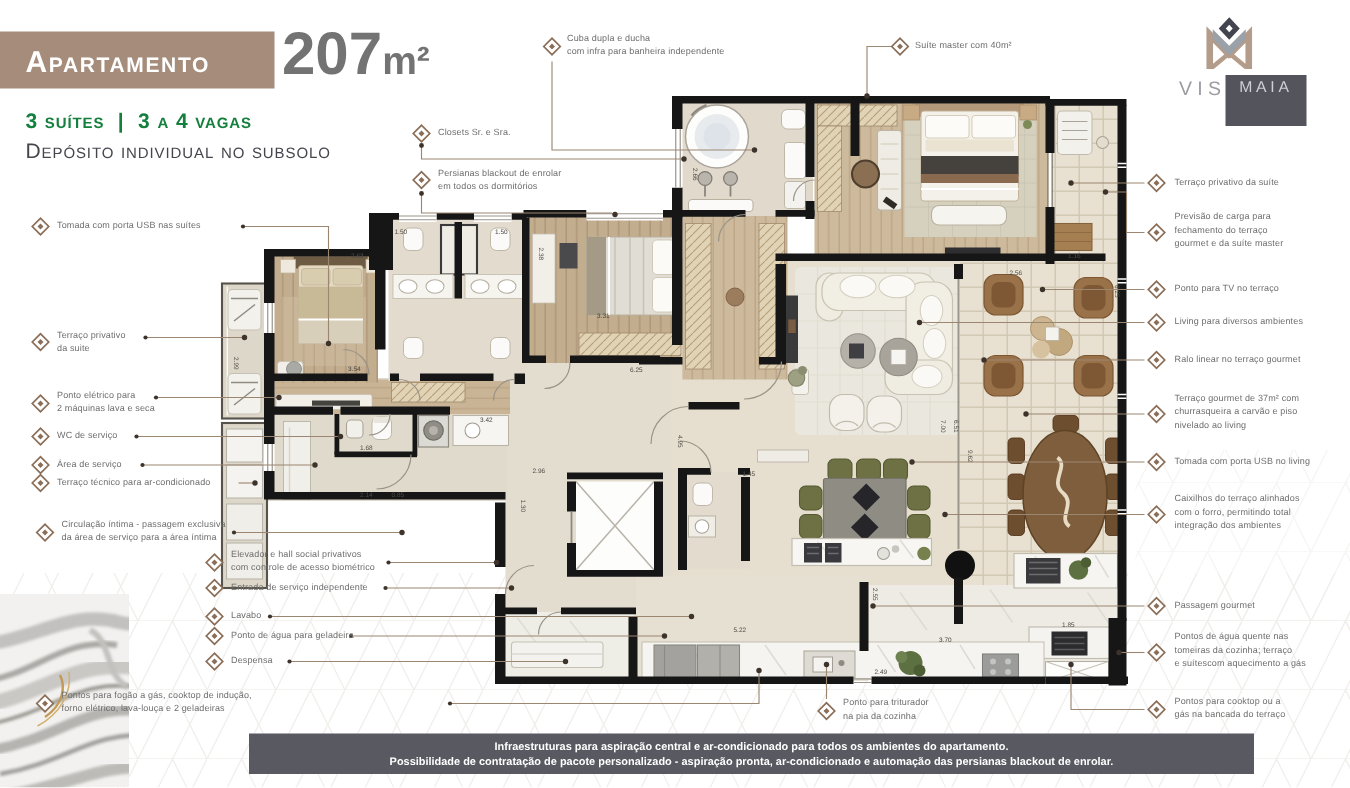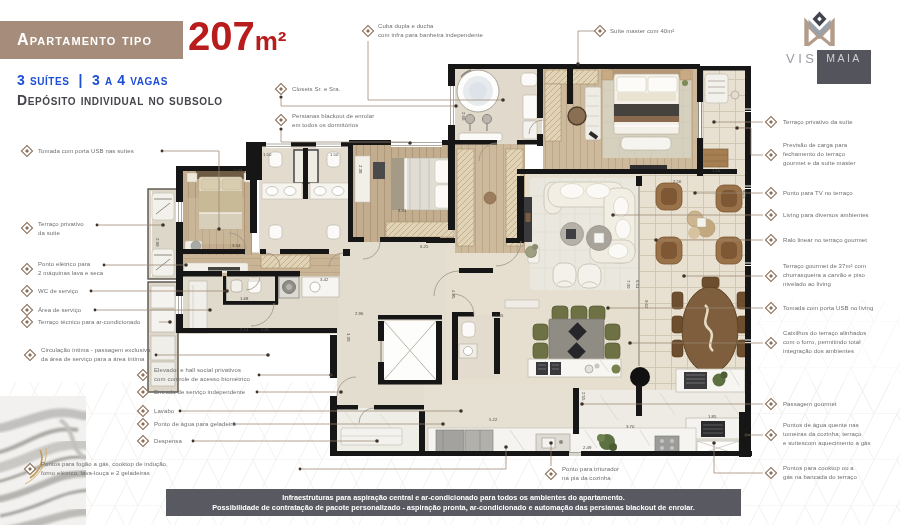--- a/index.html
+++ b/index.html
@@ -1,27 +1,27 @@
 <!DOCTYPE html>
 <html><head>
 <meta charset="utf-8">
 <style>
   html,body{margin:0;padding:0;}
   body{width:900px;height:525px;position:relative;background:#fff;overflow:hidden;
        font-family:"Liberation Sans", sans-serif;}
   .abs{position:absolute;}
   .lbl{position:absolute;font-size:6px;line-height:9px;color:#6e6e6e;letter-spacing:.1px;white-space:nowrap;}
   .ttl{position:absolute;left:0;top:21px;width:183px;height:38px;background:#a68d7b;}
-  .ttl span{position:absolute;left:17px;top:10px;font-size:16px;font-weight:bold;color:#fff;
+  .ttl span{position:absolute;left:17px;top:10px;font-size:20px;font-weight:bold;color:#fff;
     font-variant:small-caps;letter-spacing:1.1px;}
-  .m2{position:absolute;left:188px;top:14px;color:#b91c1c;font-weight:bold;font-size:40px;letter-spacing:0px;}
+  .m2{position:absolute;left:188px;top:14px;color:#737373;font-weight:bold;font-size:40px;letter-spacing:0px;}
   .m2 .sm{font-size:26px;}
-  .sub1{position:absolute;left:17px;top:72px;color:#1d4ed8;font-weight:bold;font-size:14px;font-variant:small-caps;letter-spacing:.6px;}
-  .sub2{position:absolute;left:17px;top:92px;color:#45454d;font-weight:bold;font-size:14px;font-variant:small-caps;letter-spacing:.6px;}
-  .botbar{position:absolute;left:166px;top:489px;width:575px;height:27px;background:#595961;color:#fff;
+  .sub1{position:absolute;left:17px;top:72px;color:#15803d;font-weight:bold;font-size:14px;font-variant:small-caps;letter-spacing:.6px;}
+  .sub2{position:absolute;left:17px;top:92px;color:#45454d;font-weight:normal;font-size:14px;font-variant:small-caps;letter-spacing:.6px;}
+  .botbar{position:absolute;left:166px;top:489px;width:670px;height:27px;background:#595961;color:#fff;
      font-size:7.3px;font-weight:bold;text-align:center;line-height:10px;padding-top:4px;box-sizing:border-box;}
   .vista{position:absolute;left:786px;top:51px;color:#9b9ba3;font-size:13px;letter-spacing:3.5px;}
   .maia{position:absolute;left:817px;top:50px;width:54px;height:34px;background:#54545c;color:#cfcfd6;
      font-size:10.5px;letter-spacing:2.5px;text-align:center;line-height:17px;}
 </style>
 </head>
 <body>
 <svg class="abs" style="left:0;top:0" width="900" height="525" viewBox="0 0 900 525">
 <defs>
   <pattern id="bgpat" width="46" height="46" patternUnits="userSpaceOnUse">

